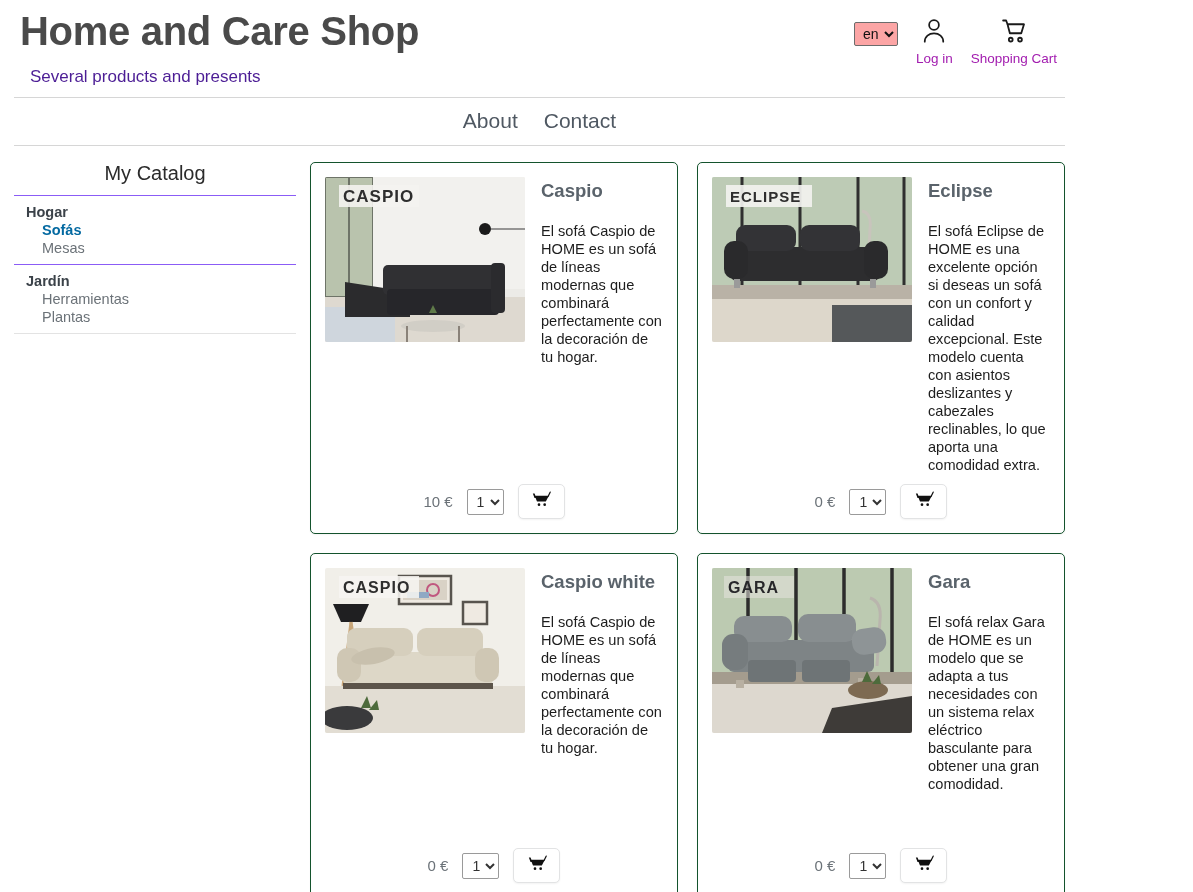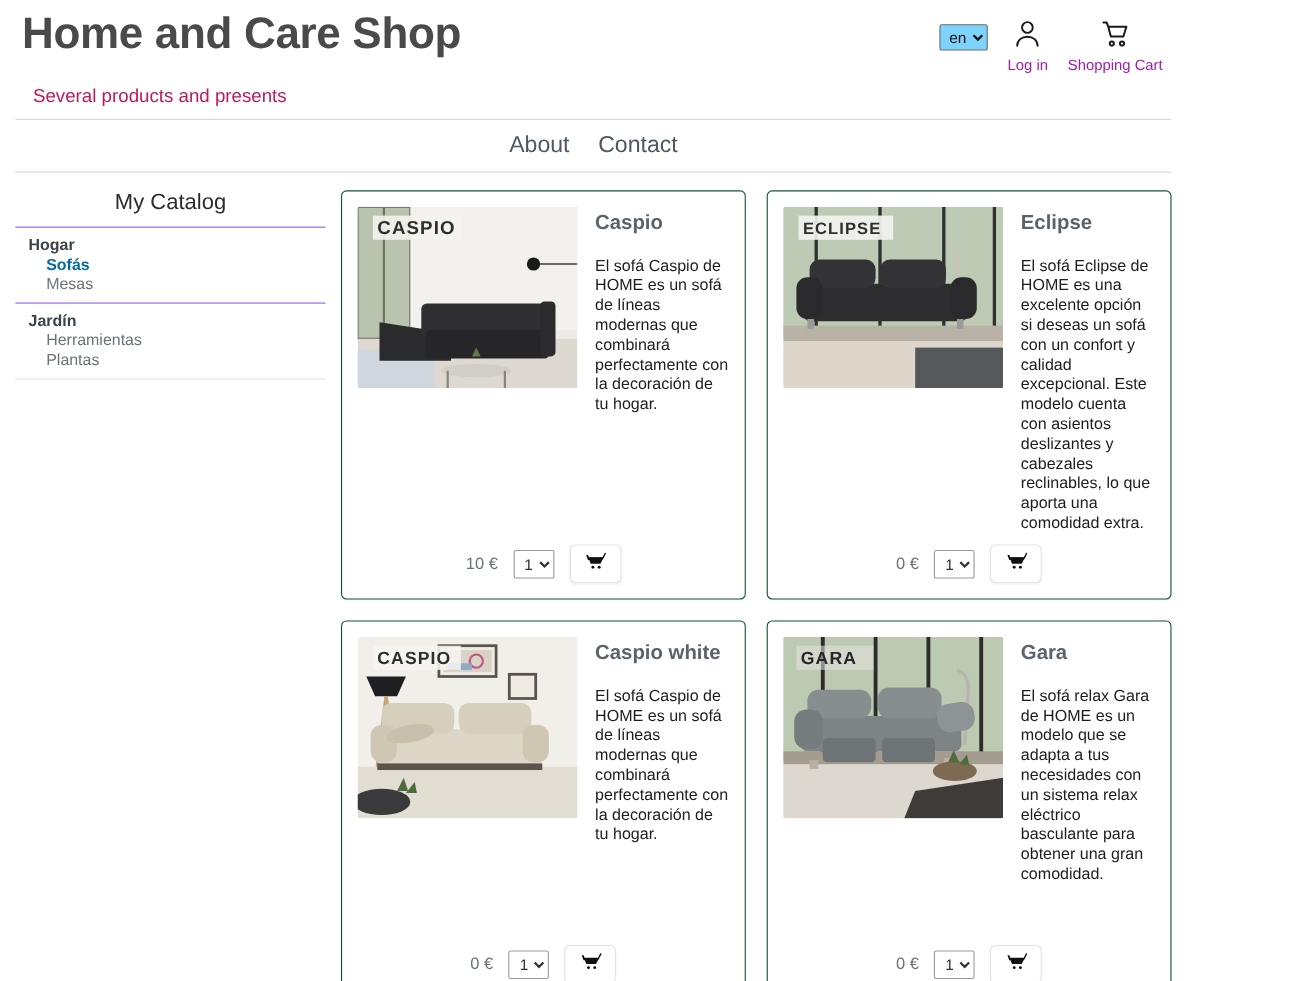--- a/index.html
+++ b/index.html
@@ -24,36 +24,36 @@
   .site-title {
     font-size: 40px;
     font-weight: bold;
     color: #4a4a4a;
     line-height: 1.15;
     margin: 0;
     letter-spacing: -0.3px;
   }
   .site-subtitle {
     font-size: 17px;
-    color: #be185d;
-    margin: 24px 0 0 10px;
+    color: #4c1d95;
+    margin: 13px 0 0 10px;
     font-weight: normal;
   }
   .header-tools {
     display: flex;
     align-items: flex-start;
     gap: 18px;
     padding-top: 8px;
     padding-right: 8px;
   }
   .lang-select {
     font-family: "Liberation Sans", sans-serif;
     font-size: 14px;
     color: #111;
-    background: #7dd3fc;
+    background: #fca5a5;
     border: 1px solid #6c6c6c;
     border-radius: 2px;
     padding: 2px 2px 2px 4px;
     height: 24px;
     margin-top: 6px;
   }
   .tool-link {
     display: flex;
     flex-direction: column;
     align-items: center;

